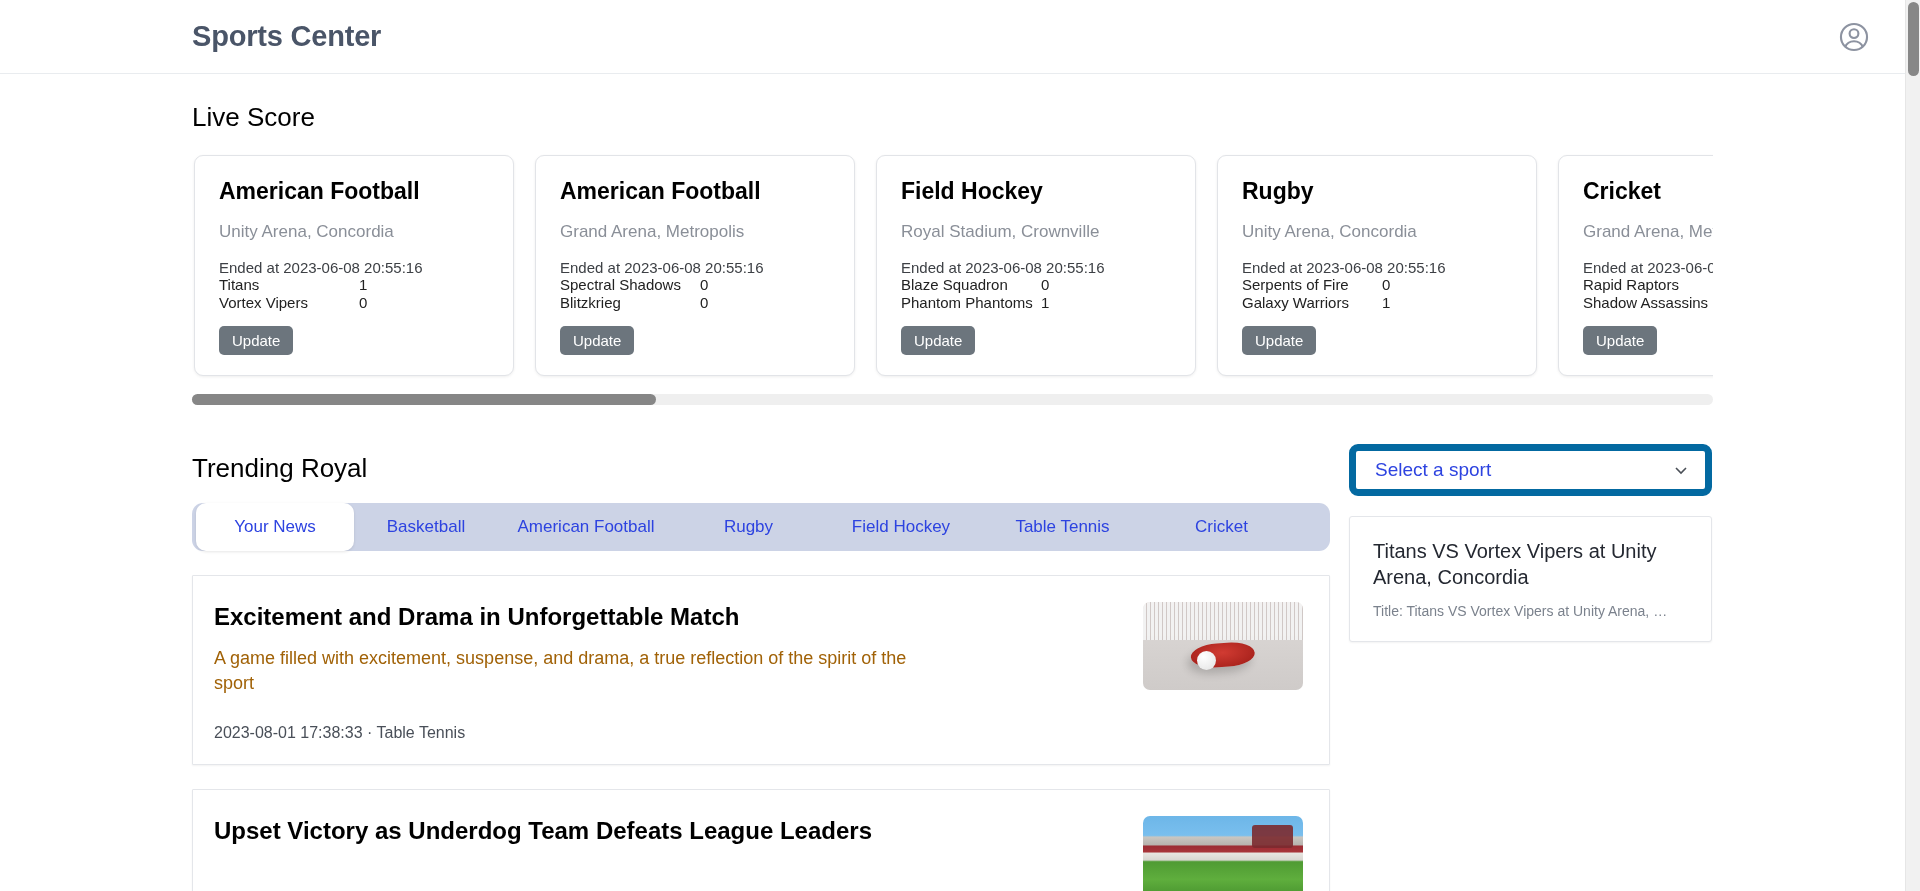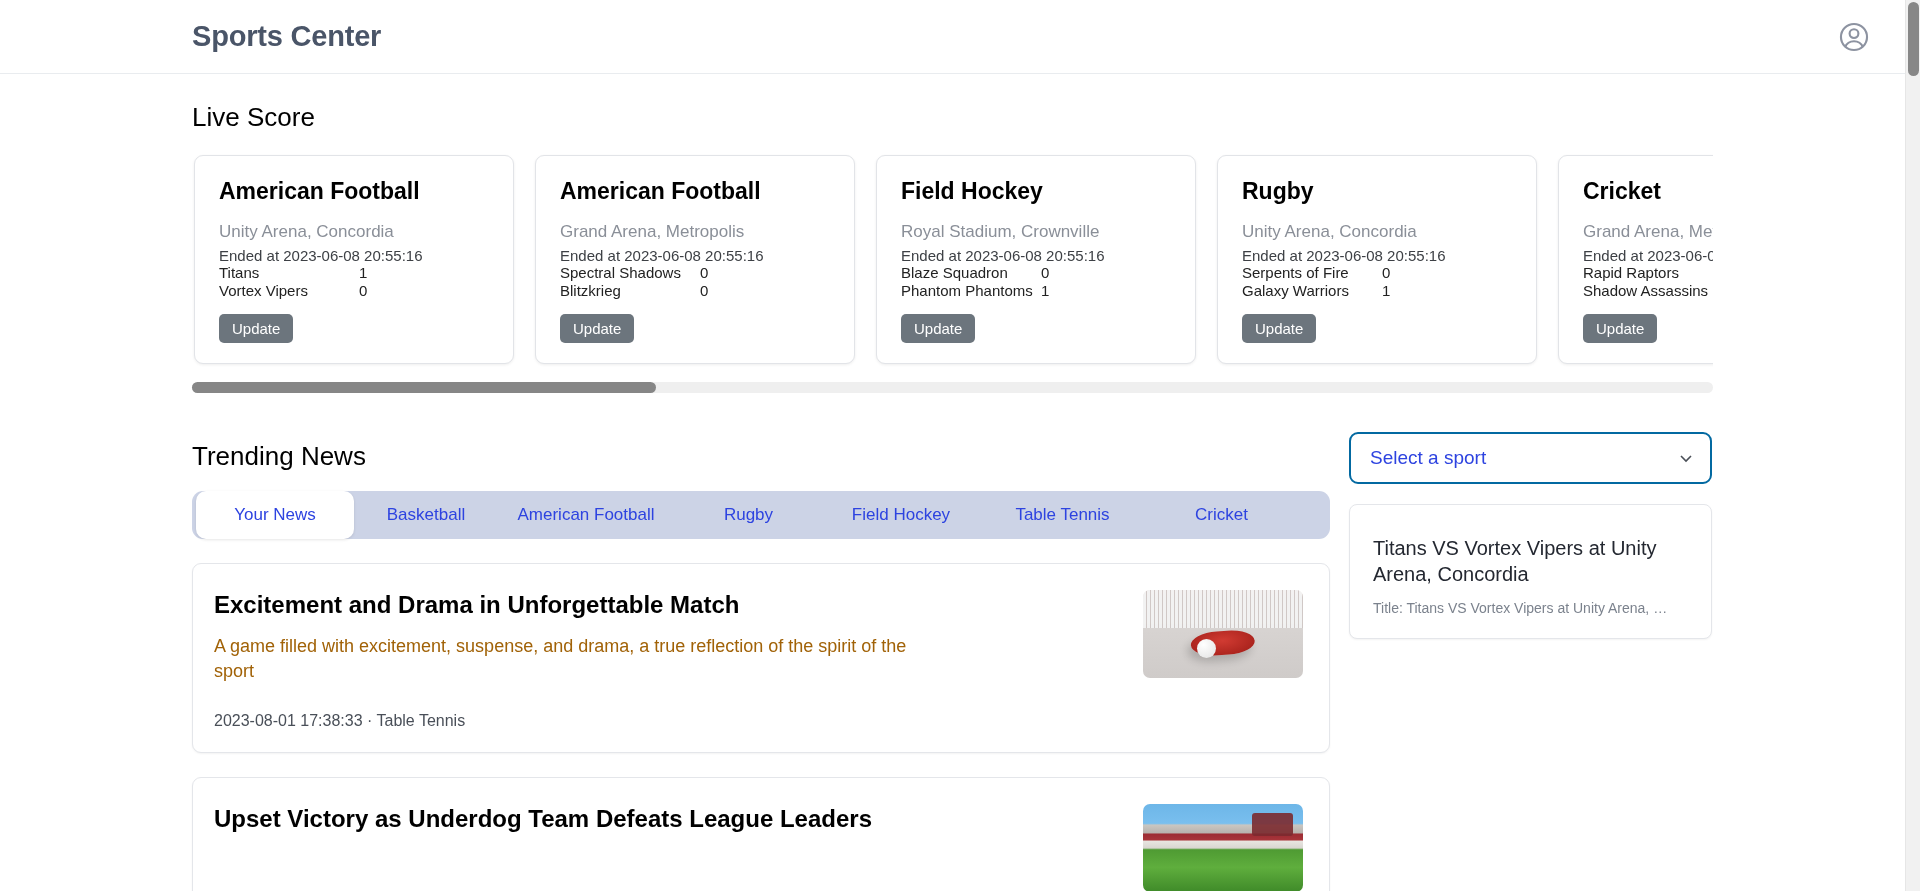--- a/index.html
+++ b/index.html
@@ -70,21 +70,21 @@
   .score-card h3 {
     margin: 0 0 17px 0;
     font-size: 23px;
     font-weight: bold;
     color: #000;
     white-space: nowrap;
   }
   .venue {
     font-size: 17px;
     color: #8a8f98;
-    margin-bottom: 5px;
+    margin-bottom: 17px;
     white-space: nowrap;
   }
   .status {
     font-size: 15px;
     color: #3d4045;
     white-space: nowrap;
   }
   .teams { margin-bottom: 13px; }
   .team-row {
     display: flex;
@@ -167,21 +167,21 @@
   .t3 { width: 145px; }
   .t4 { width: 160px; }
   .t5 { width: 163px; }
   .t6 { width: 155px; }
 
   
   .news-card {
     margin-top: 24px;
     background: #fff;
     border: 1px solid #e4e6ea;
-    border-radius: 9px;
+    border-radius: 1px;
     box-shadow: 0 1px 2px rgba(0,0,0,0.05);
     display: flex;
     justify-content: space-between;
     padding: 26px 26px 22px 21px;
     min-height: 178px;
   }
   .news-text { max-width: 700px; }
   .news-title {
     font-size: 24px;
     font-weight: bold;
@@ -255,41 +255,41 @@
     border-radius:3px;
     opacity:0.9;
   }
 
   
   .fav-select {
     margin-top: 19px;
     height: 52px;
     width: 363px;
     background: #fff;
-    border: 2px solid #0369a1;
+    border: 7px solid #0369a1;
     border-radius: 9px;
     display: flex;
     align-items: center;
     justify-content: space-between;
     padding: 0 16px 0 19px;
     cursor: pointer;
   }
   .fav-select span {
     font-size: 19px;
     color: #2d43e0;
   }
   .chev { width: 16px; height: 16px; color:#4a4f57; }
 
   .fav-card {
     margin-top: 20px;
     background: #fff;
     border: 1px solid #e4e6ea;
-    border-radius: 8px;
+    border-radius: 3px;
     box-shadow: 0 1px 2px rgba(0,0,0,0.05);
-    padding: 30px 23px 22px 23px;
+    padding: 21px 23px 22px 23px;
   }
   .fav-title {
     font-size: 20px;
     color: #242831;
     line-height: 1.32;
     margin: 0 0 13px 0;
   }
   .fav-sub {
     font-size: 14px;
     color: #7b828d;
@@ -425,21 +425,21 @@
       </div>
 
       <div class="hscroll-track">
         <div class="hscroll-thumb"></div>
       </div>
     </div>
 
     <div class="lower">
 
       <div class="col-news">
-        <h2 class="section">Trending News</h2>
+        <h2 class="section">Trending Royal</h2>
 
         <div class="tabs">
           <div class="tab active t0">Your News</div>
           <div class="tab t1">Basketball</div>
           <div class="tab t2">American Football</div>
           <div class="tab t3">Rugby</div>
           <div class="tab t4">Field Hockey</div>
           <div class="tab t5">Table Tennis</div>
           <div class="tab t6">Cricket</div>
         </div>

